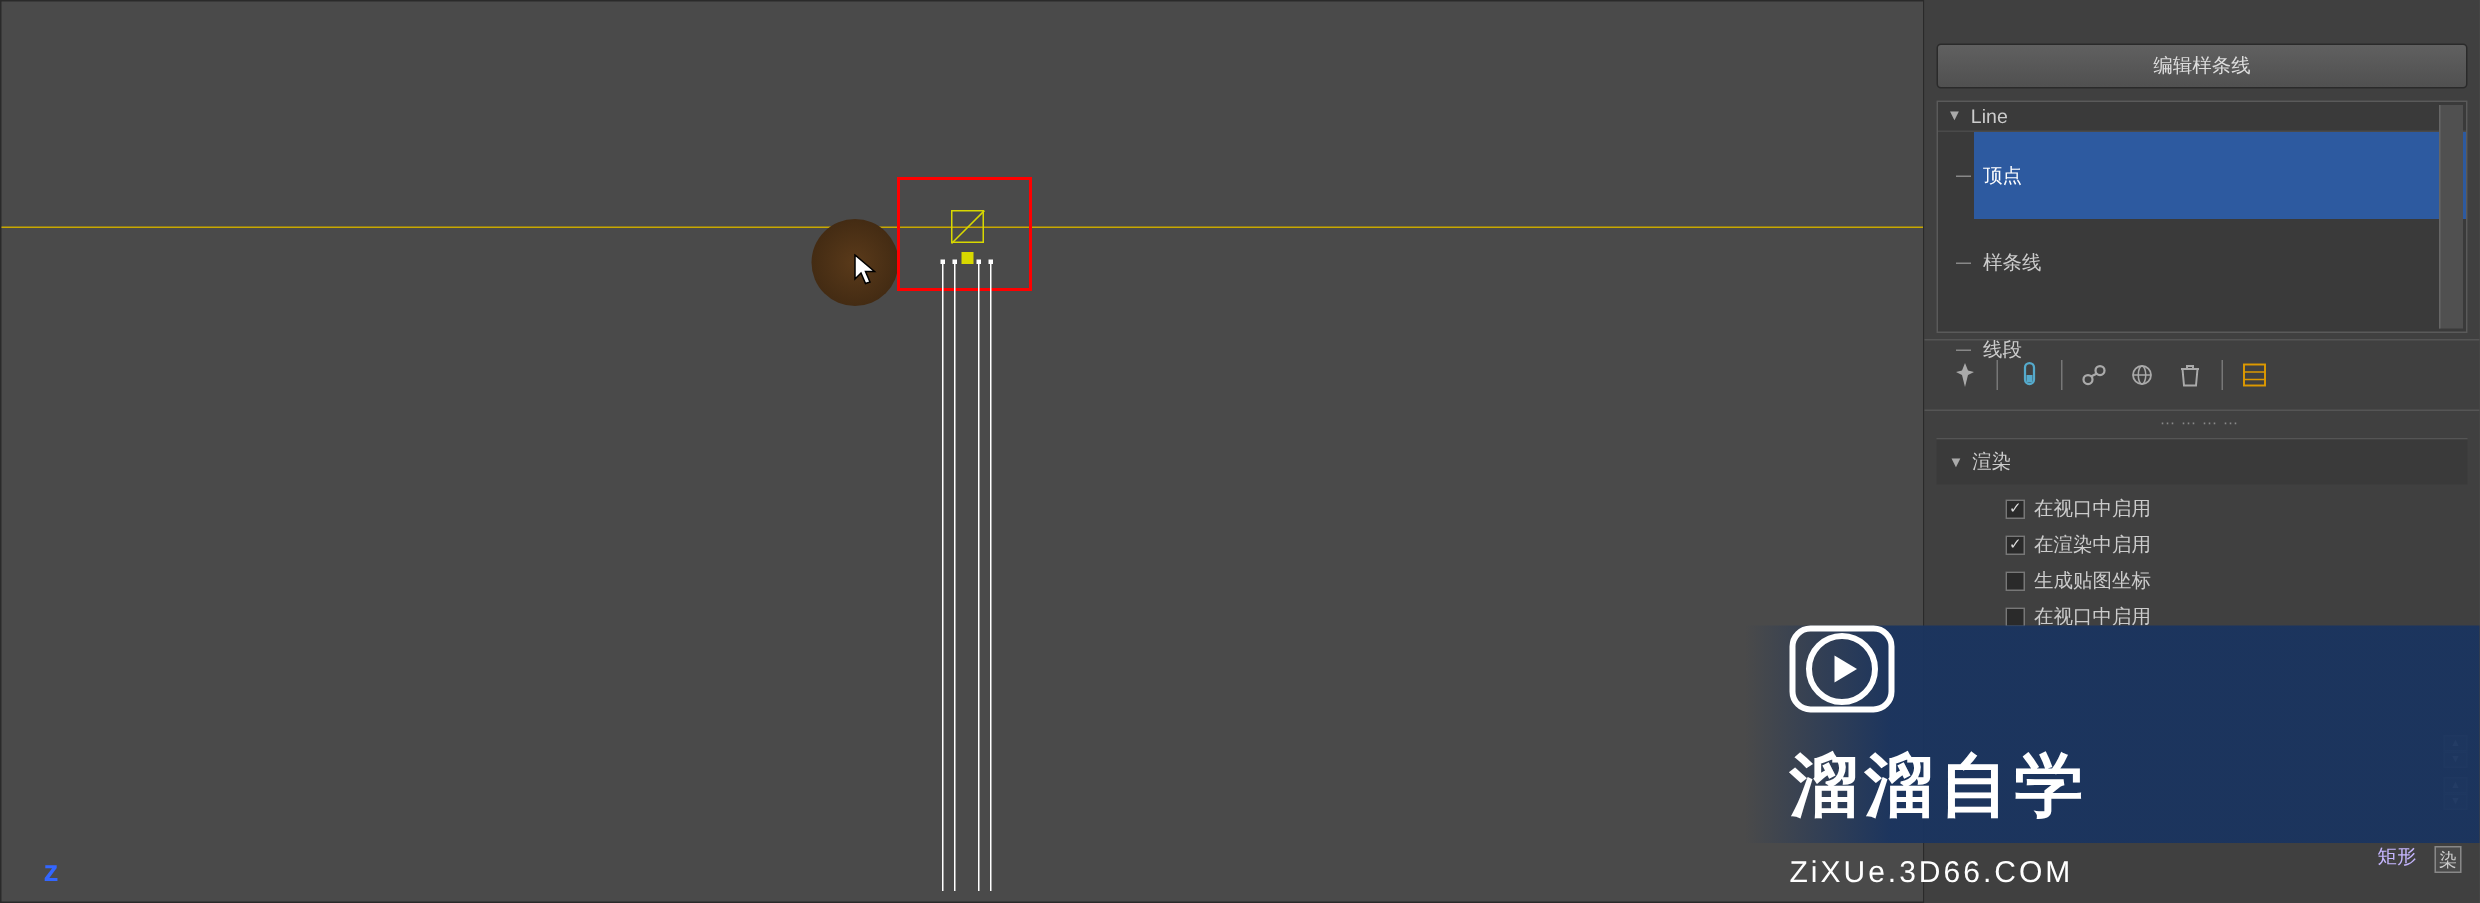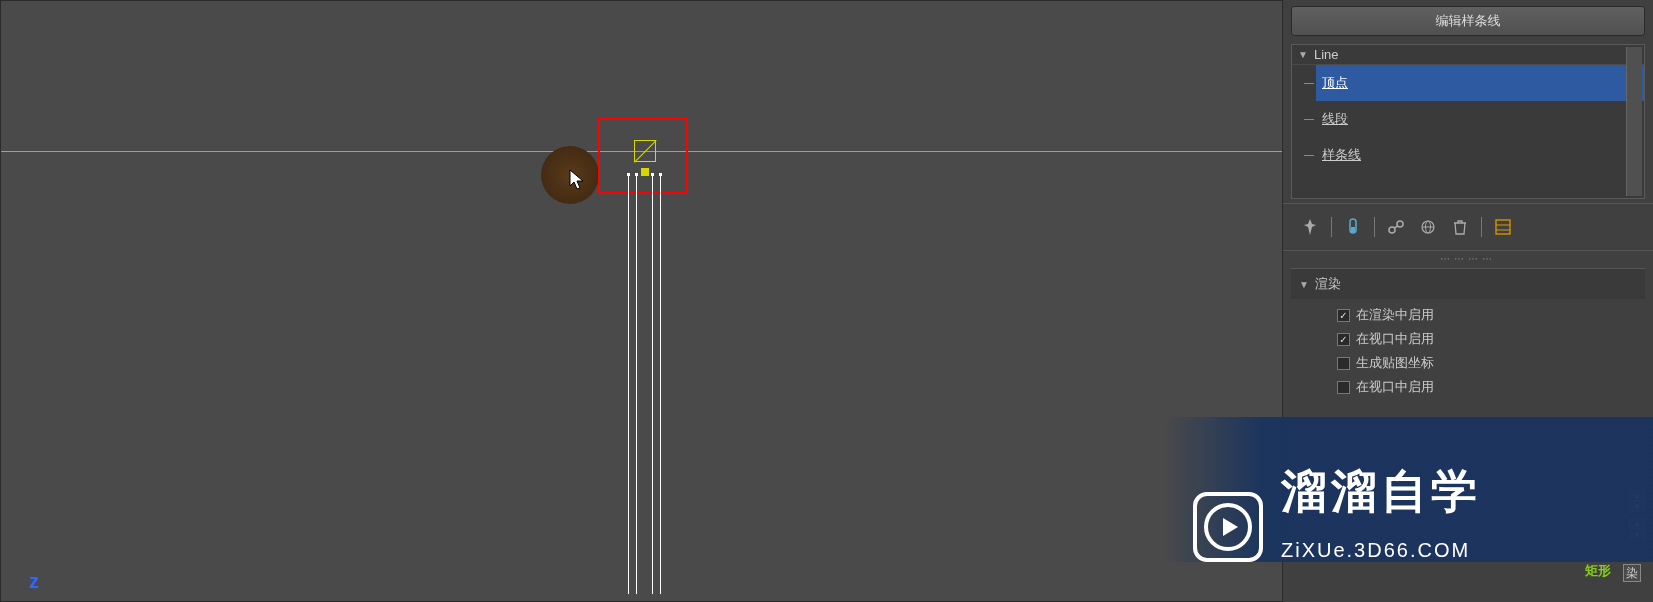--- a/index.html
+++ b/index.html
@@ -101,37 +101,36 @@
       right: 0;
       top: 0;
       width: 370px;
       height: 602px;
       background: #404040;
     }
     .top-row { display:flex; gap:6px; padding: 6px 8px 4px 8px; }
     .btn {
       flex:1; background: linear-gradient(#606060,#505050);
       border: 1px solid #2a2a2a; border-radius: 3px;
-      color: #dddddd; text-align: center; padding: 5px 0; cursor: pointer;
+      color: #dddddd; text-align: center; padding: 5px 0; cursor: pointer; margin-top: 23px;
     }
     .tree-box {
       margin: 4px 8px; height: 155px;
       background: #3a3a3a; border: 1px solid #5a5a5a;
       position: relative;
     }
     .tree-header {
       display:flex; align-items:center; gap:6px; padding:2px 6px;
       background:#3a3a3a; border-bottom:1px solid #4a4a4a;
     }
     .disc-tri { font-size: 10px; color:#aaa; }
     .tree-list { padding: 0 0 0 24px; }
     .tree-item {
-      padding: 9px 6px; display:flex; align-items:center; gap:6px; cursor:pointer;
+      padding: 20px 6px; display:flex; align-items:center; gap:6px; cursor:pointer;
       position: relative;
-      text-decoration: underline;
     }
     .tree-item::before {
       content:""; position:absolute; left:-12px; top:50%; width:10px; height:1px;
       background:#888;
     }
     .tree-item.selected { background:#2d5aa0; color:#fff; }
     .slider-handle {
       position:absolute; right:2px; top:2px; bottom:2px; width:16px;
       background:#505050; border-left:1px solid #666;
     }
@@ -152,41 +151,41 @@
     .rollout-body { padding: 4px 8px; }
     .chk-row { display:flex; align-items:center; gap:6px; padding:3px 0 3px 38px; }
     .chk {
       width:13px; height:13px; background:#2a2a2a; border:1px solid #777;
       display:inline-flex; align-items:center; justify-content:center; cursor:pointer;
     }
     .chk.checked::after { content:"✓"; font-size:10px; color:#ddd; }
     .watermark {
       position: absolute; right:0; bottom:40px; width:490px; height:145px;
       background: linear-gradient(90deg, rgba(26,52,95,0.0), rgba(26,52,95,0.95) 20%);
-      display:flex; align-items:flex-end; padding-left: 30px; gap: 18px;
+      display:flex; align-items:flex-start; padding-left: 30px; gap: 18px; flex-direction: column;
     }
     .wm-logo {
       width:70px; height:70px; border:4px solid #fff; border-radius:14px;
       display:flex; align-items:center; justify-content:center;
     }
     .wm-text { color:#fff; }
     .wm-title { font-size: 46px; font-weight:bold; letter-spacing:4px; }
     .wm-url { font-size: 20px; letter-spacing:2px; margin-top:16px; }
     .spinner-col {
       position:absolute; right:8px; bottom:62px; display:flex; flex-direction:column; gap:6px;
     }
     .spinner-btns { display:flex; flex-direction:column; }
     .spin { width:16px; height:11px; background:#555; border:1px solid #777; display:flex; align-items:center; justify-content:center; font-size:7px; cursor:pointer; }
     .expand-btn {
       position:absolute; right:12px; bottom:20px; width:18px; height:18px;
       border:1px solid #888; background:#4a4a4a; display:flex; align-items:center; justify-content:center;
       cursor:pointer; font-size:12px;
     }
     .shape-label {
-      position:absolute; right: 42px; bottom: 22px; color:#84cc16;font-weight:bold;
+      position:absolute; right: 42px; bottom: 22px; color:#c4b5fd;
     }
   </style>
 </head>
 <body>
 
 <div class="viewport">
   <div class="horizon-line"></div>
   <div class="brown-circle"></div>
   <div class="red-highlight"></div>
   <div class="gizmo-square"></div>
@@ -210,24 +209,24 @@
   <div class="tree-box">
     <div class="tree-header">
       <span class="disc-tri">▼</span>
       <span>Line</span>
     </div>
     <div class="tree-list">
       <div class="tree-item selected">
         <span>顶点</span>
       </div>
       <div class="tree-item">
+        <span>样条线</span>
+      </div>
+      <div class="tree-item">
         <span>线段</span>
-      </div>
-      <div class="tree-item">
-        <span>样条线</span>
       </div>
     </div>
     <div class="slider-handle"></div>
   </div>
 
   <div class="toolbar-row">
     <div class="tb-icon">
       <svg width="14" height="16" viewBox="0 0 14 16">
           <path d="M7 0 L9 5 L13 6 L9 8 L7 16 L5 8 L1 6 L5 5 Z" fill="#aaa"></path>
         </svg>
@@ -272,25 +271,25 @@
   <div class="grip">⋯⋯⋯⋯</div>
 
   <div class="rollout">
     <div class="rollout-header">
       <span class="disc-tri">▼</span>
       <span>渲染</span>
     </div>
     <div class="rollout-body">
       <div class="chk-row">
         <span class="chk checked"></span>
-        <span>在渲染中启用</span>
+        <span>在视口中启用</span>
       </div>
       <div class="chk-row">
         <span class="chk checked"></span>
-        <span>在视口中启用</span>
+        <span>在渲染中启用</span>
       </div>
       <div class="chk-row">
         <span class="chk"></span>
         <span>生成贴图坐标</span>
       </div>
       <div class="chk-row">
         <span class="chk"></span>
         <span>在视口中启用</span>
       </div>
     </div>

